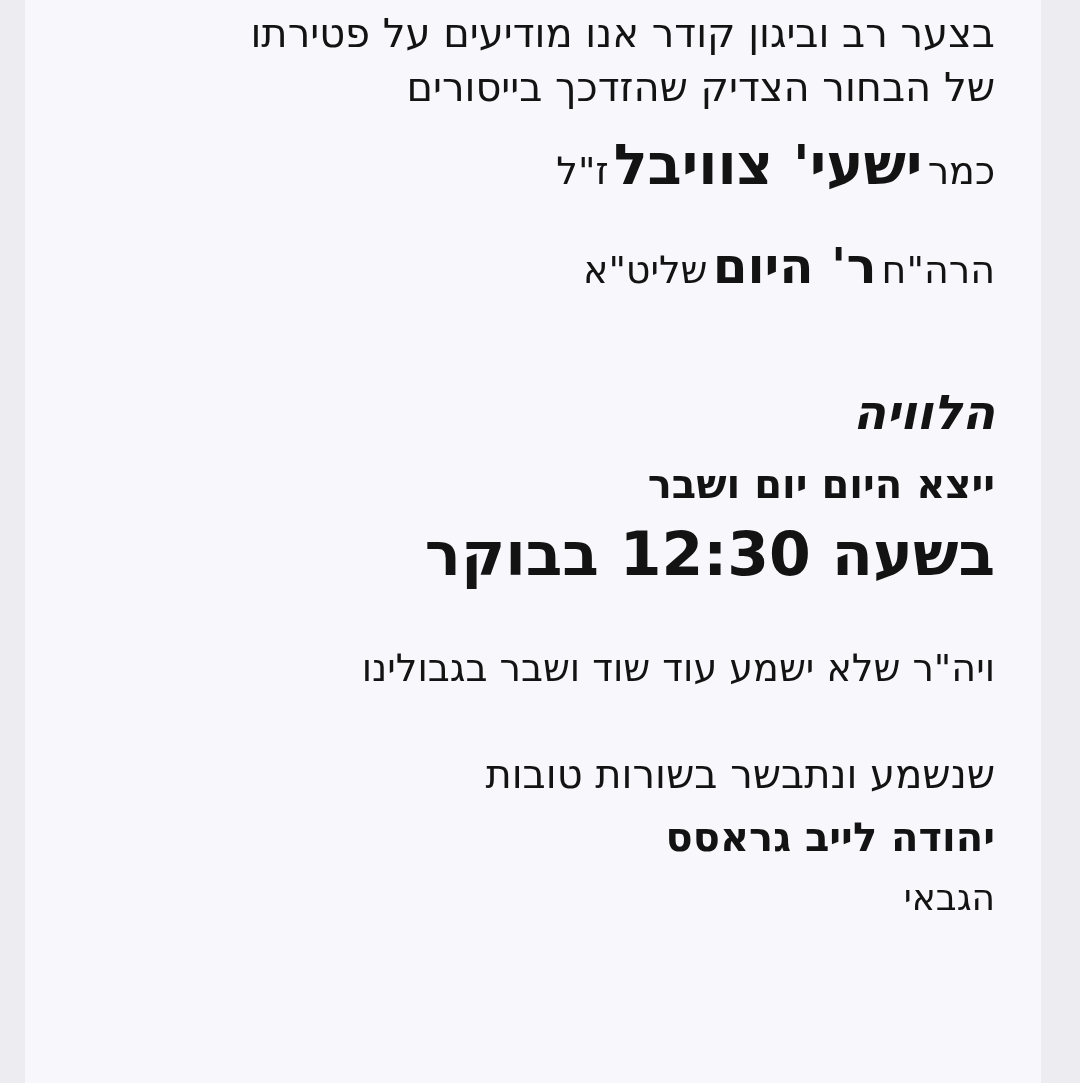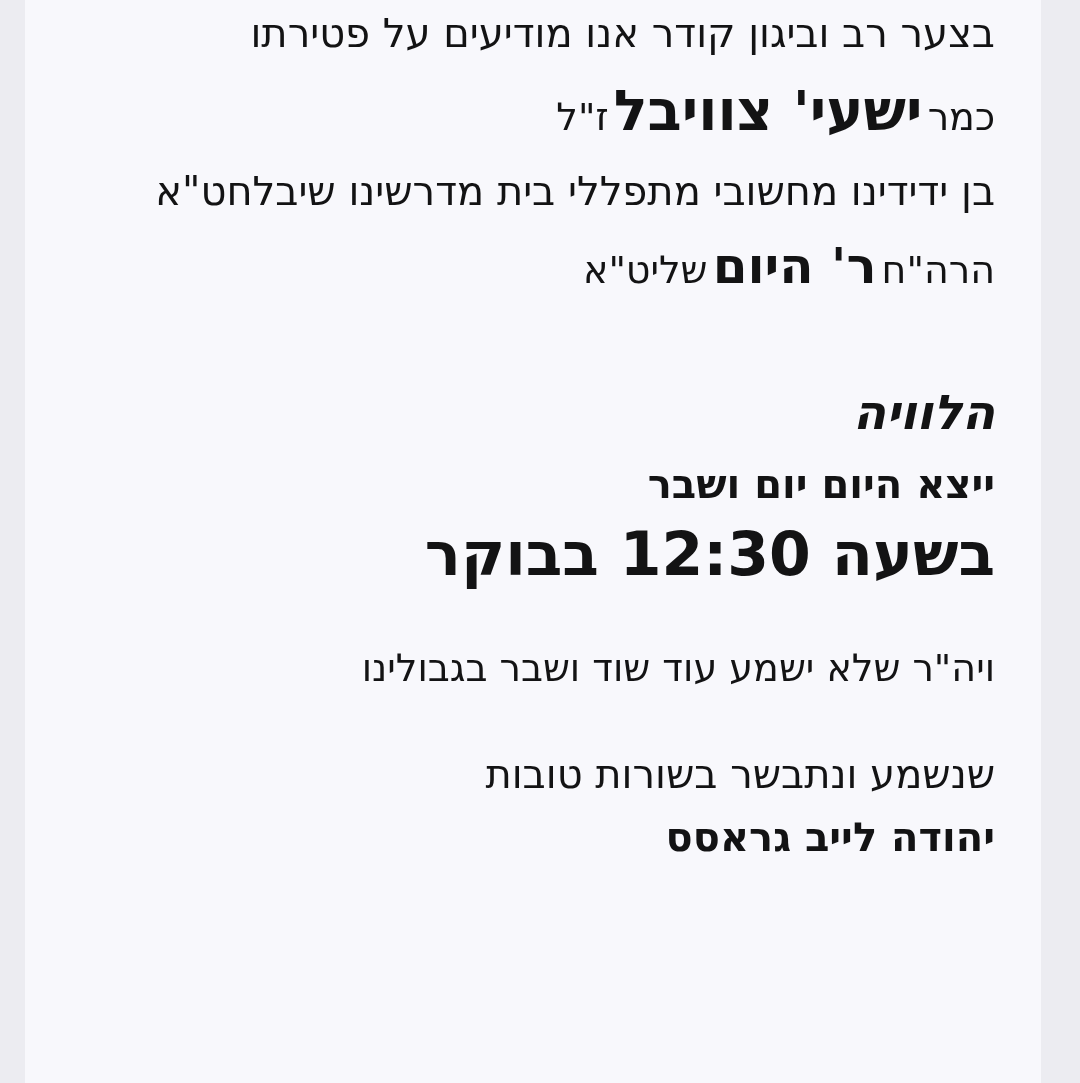--- a/index.html
+++ b/index.html
@@ -68,28 +68,28 @@
 <body>
 
 <div class="viewport">
   <div class="gutter left"></div>
   <div class="gutter right"></div>
 
   <div class="card">
 
     <div class="ln reg">בצער רב וביגון קודר אנו מודיעים על פטירתו</div>
 
+    <div class="ln reg">של הבחור הצדיק שהזדכך בייסורים</div>
 
     <div class="ln name-line">
       <span class="small-seg">כמר</span>
       <span class="big-name">ישעי' צוויבל</span>
       <span class="small-seg">ז"ל</span>
     </div>
 
-    <div class="ln reg">בן ידידינו מחשובי מתפללי בית מדרשינו שיבלחט"א</div>
 
     <div class="ln father-line">
       <span class="small-seg">הרה"ח</span>
       <span class="big-father">ר' היום</span>
       <span class="small-seg">שליט"א</span>
     </div>
 
     <div class="ln funeral-title">הלוויה</div>
 
     <div class="ln depart">ייצא היום יום ושבר</div>
@@ -97,15 +97,16 @@
     <div class="ln time">בשעה 12:30 בבוקר</div>
 
 
     <div class="ln prayer">ויה"ר שלא ישמע עוד שוד ושבר בגבולינו</div>
 
     <div class="ln besorot">שנשמע ונתבשר בשורות טובות</div>
 
 
     <div class="ln signame">יהודה לייב גראסס</div>
 
+    <div class="ln role">הגבאי</div>
 
   </div>
 </div>
 
 </body></html>

